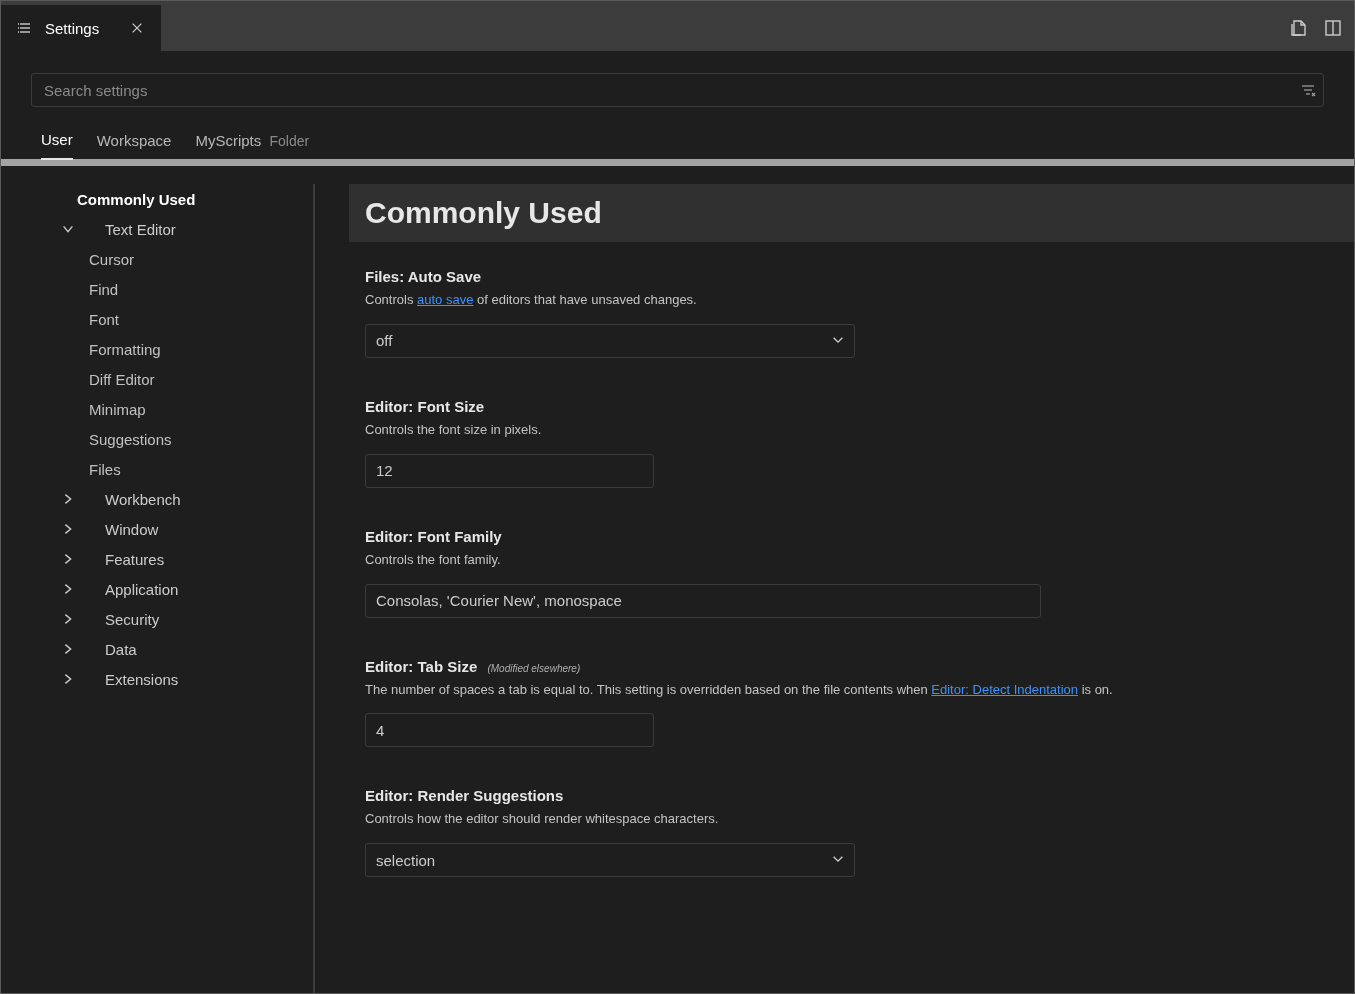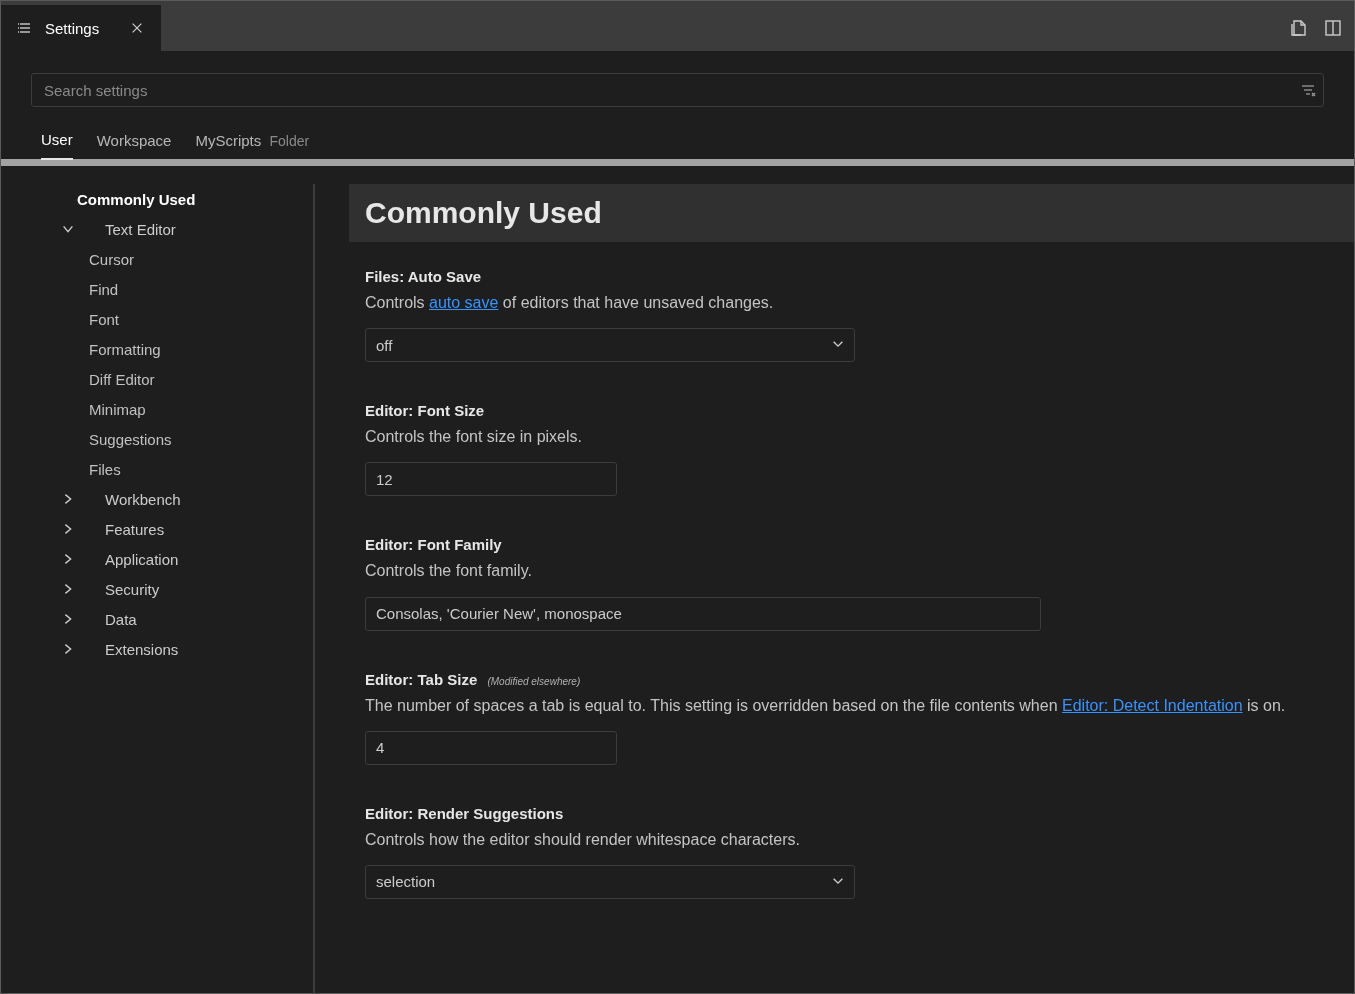--- a/index.html
+++ b/index.html
@@ -138,21 +138,21 @@
     padding-left: 16px;
   }
   .setting-title {
     font-size: 15px;
     font-weight: 700;
     color: #e7e7e7;
     margin-bottom: 6px;
   }
   .setting-title .mod-note { font-weight: 400; font-style: italic; color:#b0b0b0; margin-left:6px; font-size:10px; }
   .setting-desc {
-    font-size: 16px;
+    font-size: 13px;
     color: #c4c4c4;
     margin-bottom: 14px;
     line-height: 1.45;
   }
   .setting-desc a { color: #3794ff; text-decoration: underline; }
   .setting select, .setting input[type="text"] {
     background: #1e1e1e;
     border: 1px solid #3c3c3c;
     border-radius: 3px;
     color: #cccccc;
@@ -170,21 +170,21 @@
     appearance: none;
     padding-right: 30px;
   }
   .select-wrap .chevd {
     position: absolute;
     right: 10px; top: 50%;
     transform: translateY(-50%);
     pointer-events: none;
     color: #ccc;
   }
-  .text-narrow { width: 252px; }
+  .text-narrow { width: 289px; }
   .text-wide { width: 676px; }
 </style>
 </head>
 <body>
 
 <div class="tab-bar">
   <div class="editor-tab">
     <span class="tab-icon">
       <svg viewBox="0 0 16 16" width="16" height="16" fill="none" stroke="#cccccc" stroke-width="1.4">
         <line x1="3" y1="4" x2="13" y2="4"></line>
@@ -273,20 +273,28 @@
           </svg>
         </span>
       <span>Workbench</span>
     </div>
     <div class="toc-item level-1">
       <span class="chev">
           <svg viewBox="0 0 16 16" fill="none" stroke="#ccc" stroke-width="1.6">
             <polyline points="5,3 11,8 5,13"></polyline>
           </svg>
         </span>
+      <span>Window</span>
+    </div>
+    <div class="toc-item level-1">
+      <span class="chev">
+          <svg viewBox="0 0 16 16" fill="none" stroke="#ccc" stroke-width="1.6">
+            <polyline points="5,3 11,8 5,13"></polyline>
+          </svg>
+        </span>
       <span>Features</span>
     </div>
     <div class="toc-item level-1">
       <span class="chev">
           <svg viewBox="0 0 16 16" fill="none" stroke="#ccc" stroke-width="1.6">
             <polyline points="5,3 11,8 5,13"></polyline>
           </svg>
         </span>
       <span>Application</span>
     </div>

